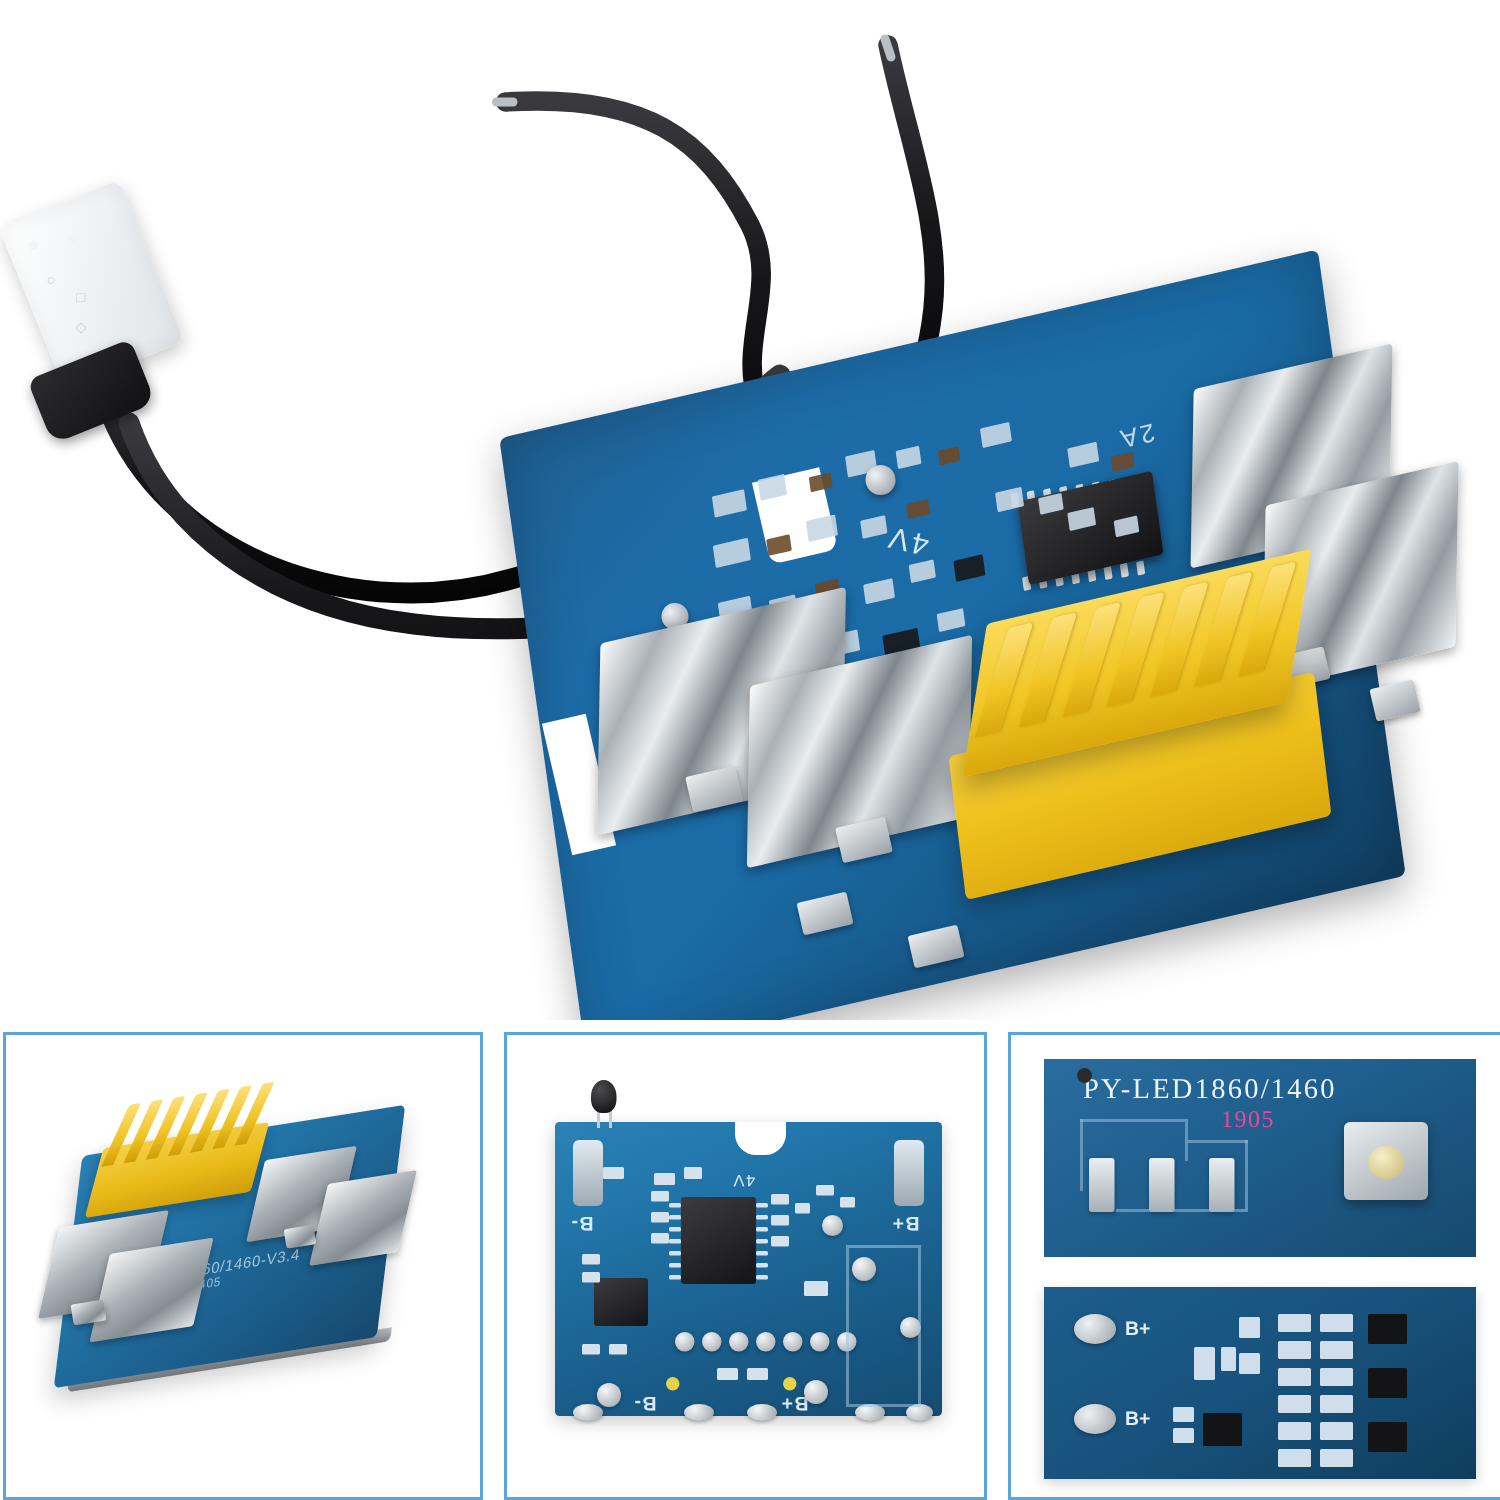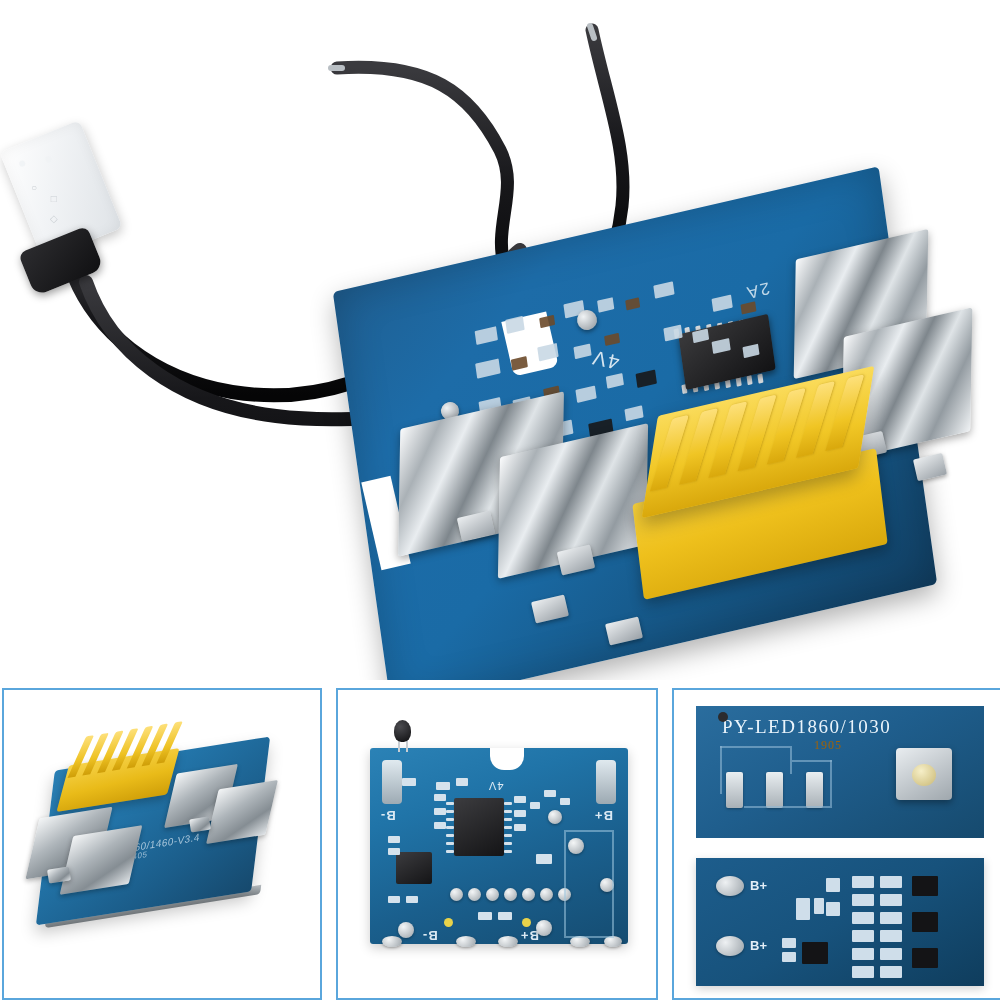--- a/index.html
+++ b/index.html
@@ -132,21 +132,21 @@
   .t2-smd{position:absolute;background:#d5e2ec;border-radius:1px;}
   .t2-smd.y{background:#e8d24a;border-radius:50%;}
   .t2-trace{position:absolute;background:#9fc6de;opacity:.55;}
   .t3-top-inner{position:absolute;left:22px;top:16px;width:288px;height:132px;
       background:linear-gradient(150deg,#2a6d9e 0%,#1f5e8d 45%,#164a6e 100%);}
   .t3-bot{position:absolute;left:22px;top:168px;width:288px;height:128px;
       background:linear-gradient(150deg,#1d5d8c 0%,#17527c 50%,#0f3d5d 100%);
       box-shadow:0 3px 9px rgba(0,0,0,.18);}
   .t3-title{position:absolute;left:48px;top:26px;color:#eaf4fb;font-size:19px;letter-spacing:1.5px;
       font-family:"Liberation Serif",serif;white-space:nowrap;}
-  .t3-sub{position:absolute;left:140px;top:48px;color:#a16207;font-size:12px;letter-spacing:1px;
+  .t3-sub{position:absolute;left:140px;top:48px;color:#ec4899;font-size:16px;letter-spacing:1px;
       font-family:"Liberation Serif",serif;}
   .t3-btn{position:absolute;left:222px;top:58px;width:56px;height:52px;
       background:linear-gradient(150deg,#e9edf0,#9fa7ad);border-radius:4px;
       box-shadow:0 3px 7px rgba(0,0,0,.35);}
   .t3-btn-dot{position:absolute;left:238px;top:74px;width:24px;height:22px;border-radius:50%;
       background:radial-gradient(circle at 38% 32%,#f6efc8,#c9b874);}
   .t3-led{position:absolute;width:17px;height:36px;
       background:linear-gradient(180deg,#e9eef1,#a8b0b6);border-radius:2px;
       box-shadow:0 1px 3px rgba(0,0,0,.3);}
   .t3-trace{position:absolute;background:#8fb8d4;opacity:.6;}
@@ -413,21 +413,21 @@
       <div class="t2-cap" style="left:160px;top:246px;width:20px;height:11px"></div>
       <div class="t2-cap" style="left:232px;top:246px;width:20px;height:11px"></div>
       <div class="t2-cap" style="left:266px;top:246px;width:18px;height:11px"></div>
 
       <div class="t2-trace" style="left:226px;top:140px;width:46px;height:104px;border:2px solid #9fc6de;background:transparent;"></div>
     </div>
 
     <div class="panel p3">
 
       <div class="t3-top-inner"></div>
-      <div class="t3-title">PY-LED1860/1030</div>
+      <div class="t3-title">PY-LED1860/1460</div>
       <div class="t3-sub">1905</div>
 
       <div class="t3-led" style="left:52px;top:82px;"></div>
       <div class="t3-led" style="left:92px;top:82px;"></div>
       <div class="t3-led" style="left:132px;top:82px;"></div>
 
       <div class="t3-btn"></div>
       <div class="t3-btn-dot"></div>
 
       <div class="t3-trace" style="left:46px;top:56px;width:70px;height:2px;"></div>

